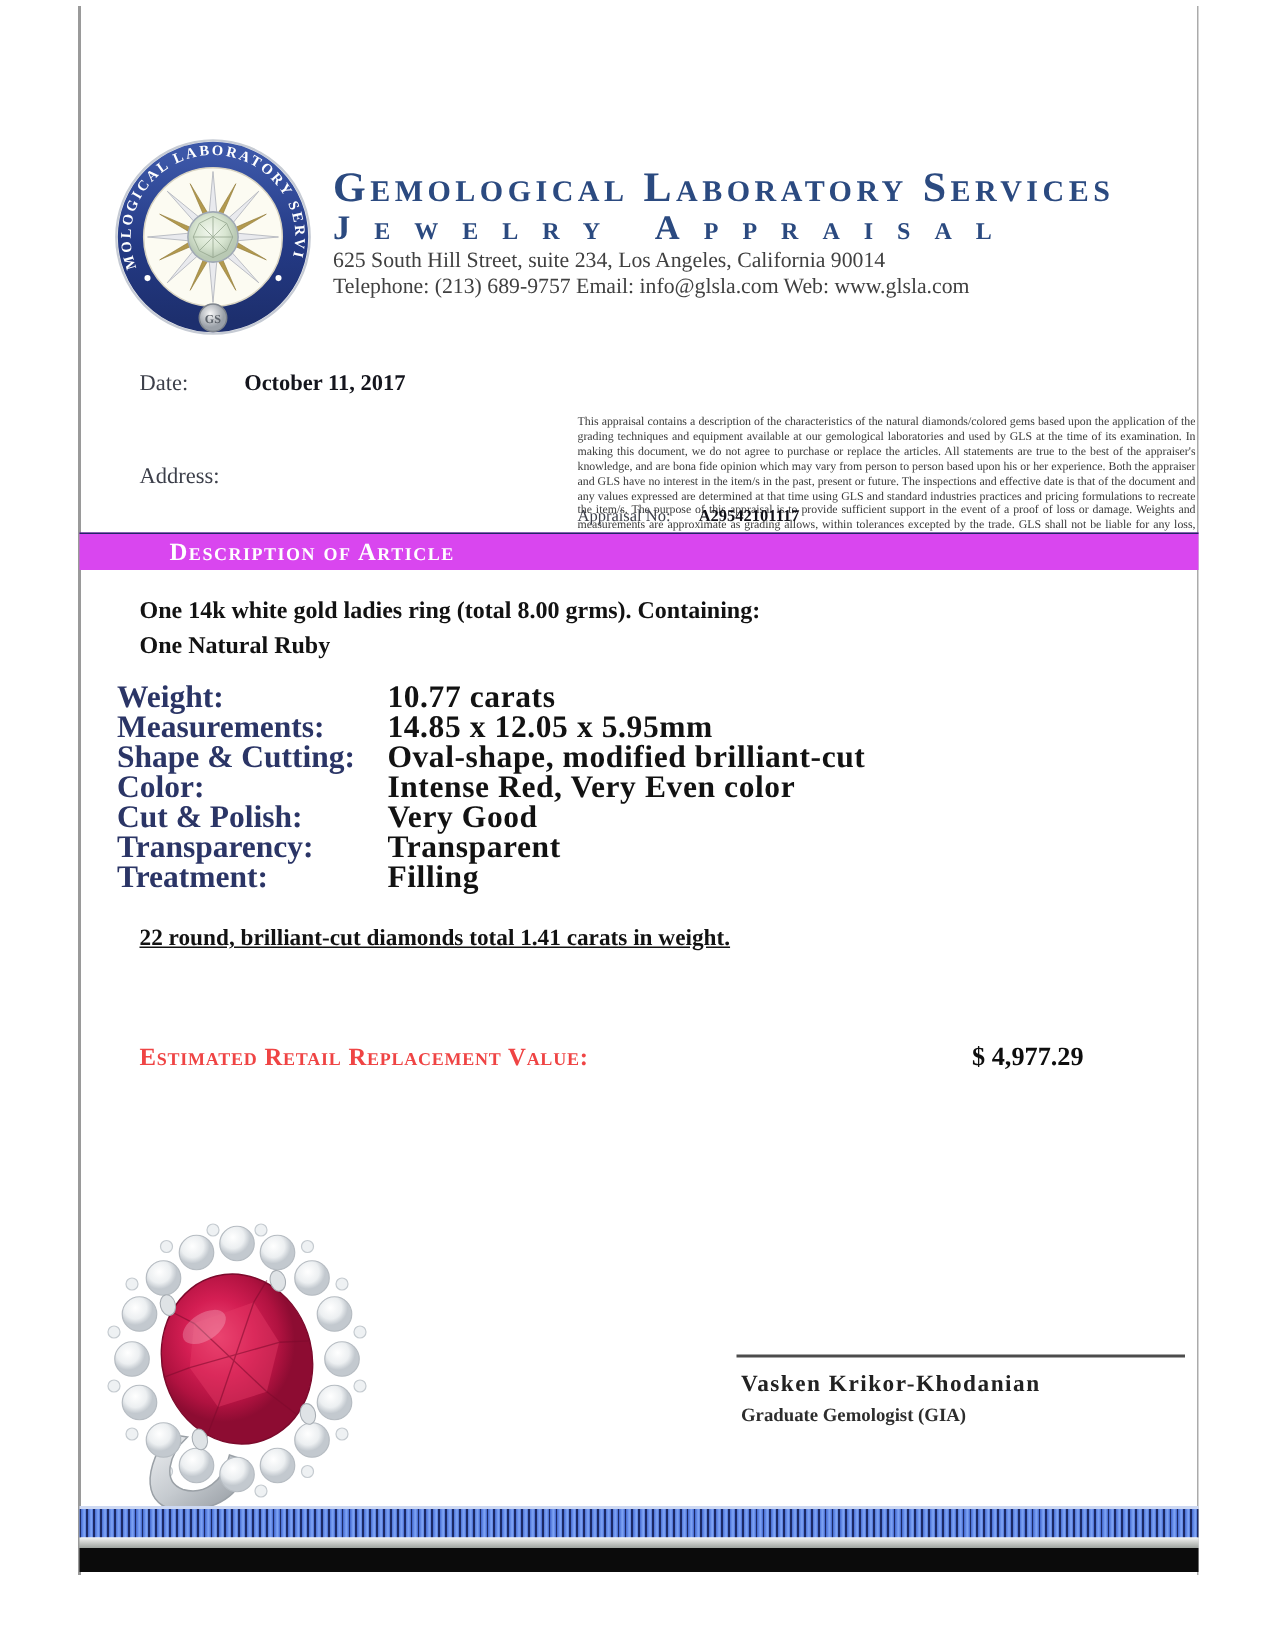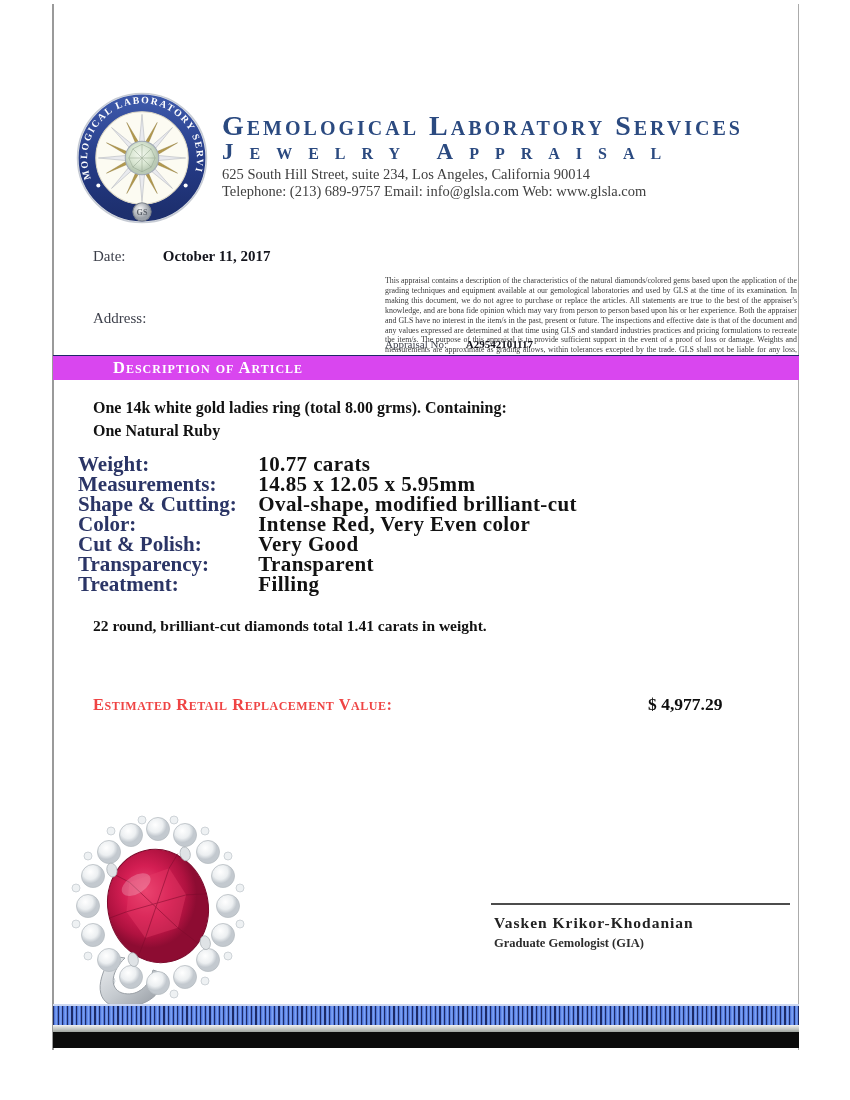--- a/index.html
+++ b/index.html
@@ -50,21 +50,21 @@
     color:#ffffff; font-variant:small-caps; font-weight:bold; font-size:16.5px;
     letter-spacing:1px; line-height:24px; padding-left:60px;
   }
 
   
   .intro { position:absolute; left:93px; top:396px; font-size:16px; font-weight:bold; color:#121212; line-height:23px; }
   .attrs { position:absolute; left:78px; top:454px; font-size:21px; line-height:20px; }
   .attr-row { white-space:nowrap; }
   .attr-row .a-lbl { display:inline-block; width:175px; font-weight:bold; color:#2b3566; }
   .attr-row .a-val { font-weight:bold; color:#121212; letter-spacing:0.4px; }
-  .diamonds { position:absolute; left:93px; top:614px; font-size:15.5px; font-weight:bold; color:#121212; line-height:24px; }
+  .diamonds { position:absolute; left:93px; top:614px; font-size:15.5px; font-weight:bold; color:#121212; line-height:24px;text-decoration:underline; }
 
   .value-label {
     position:absolute; left:93px; top:695px; font-variant:small-caps; font-weight:bold;
     font-size:16.5px; letter-spacing:0.5px; color:#ef4444; white-space:nowrap;
   }
   .value-amount { position:absolute; left:648px; top:694px; font-size:17.5px; font-weight:bold; color:#0e0e0e; white-space:nowrap; }
 
   
   .ring-photo { position:absolute; left:58px; top:810px; width:270px; height:200px; }
 

